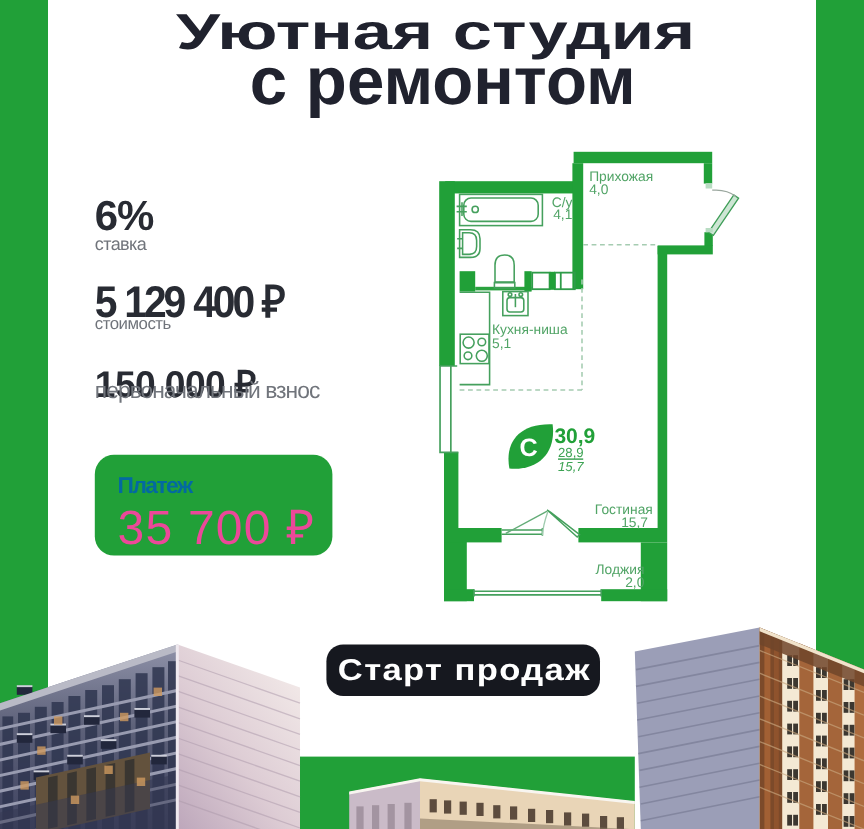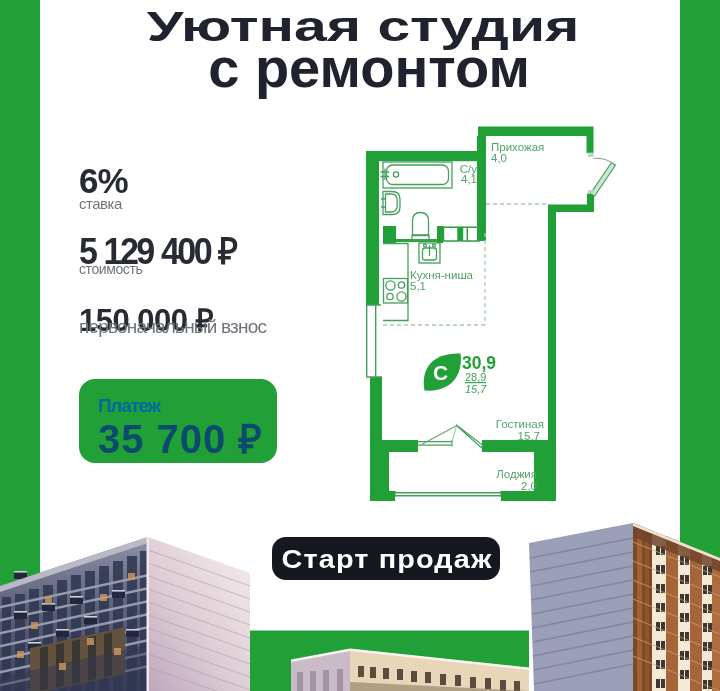--- a/index.html
+++ b/index.html
@@ -27,21 +27,21 @@
 <div class="abs gray" style="left:79px;top:261px;font-size:14px;letter-spacing:-0.4px">стоимость</div>
 
 <div class="abs dark" style="left:79px;top:298px;font-size:31px;font-weight:bold;letter-spacing:-0.5px">150 000 ₽</div>
 
 <div class="abs gray" style="left:79px;top:316px;font-size:19px;letter-spacing:-0.8px">первоначальный взнос</div>
 
 <div class="abs" style="left:79px;top:379px;width:198px;height:84px;background:#21a038;border-radius:16px"></div>
 
 <div class="abs" style="left:98px;top:395px;color:#0369a1;font-weight:bold;font-size:19px;letter-spacing:-1.3px">Платеж</div>
 
-<div class="abs" style="left:98px;top:410px;color:#0c4a6e;font-weight:bold;font-size:40px;letter-spacing:1px">35 700 ₽</div>
+<div class="abs" style="left:98px;top:410px;color:#ec4899;font-weight:normal;font-size:40px;letter-spacing:1px">35 700 ₽</div>
 
 <div class="abs" style="left:272px;top:537px;width:228px;height:43px;background:#16181f;border-radius:14px"></div>
 
 <div class="abs" style="left:272px;top:545px;width:228px;text-align:center;color:#fff;font-weight:bold;font-size:25px;letter-spacing:1px;transform:translateX(1px) scaleX(1.152)">Старт продаж</div>
 <svg class="abs" style="left:0;top:0" width="720" height="691" viewBox="0 0 720 691">
 <defs>
 <linearGradient id="pinkface" x1="0" y1="1" x2="1" y2="0">
 <stop offset="0" stop-color="#c2aec1"></stop>
         <stop offset="0.55" stop-color="#e3d4da"></stop>
         <stop offset="1" stop-color="#f6efec"></stop>

